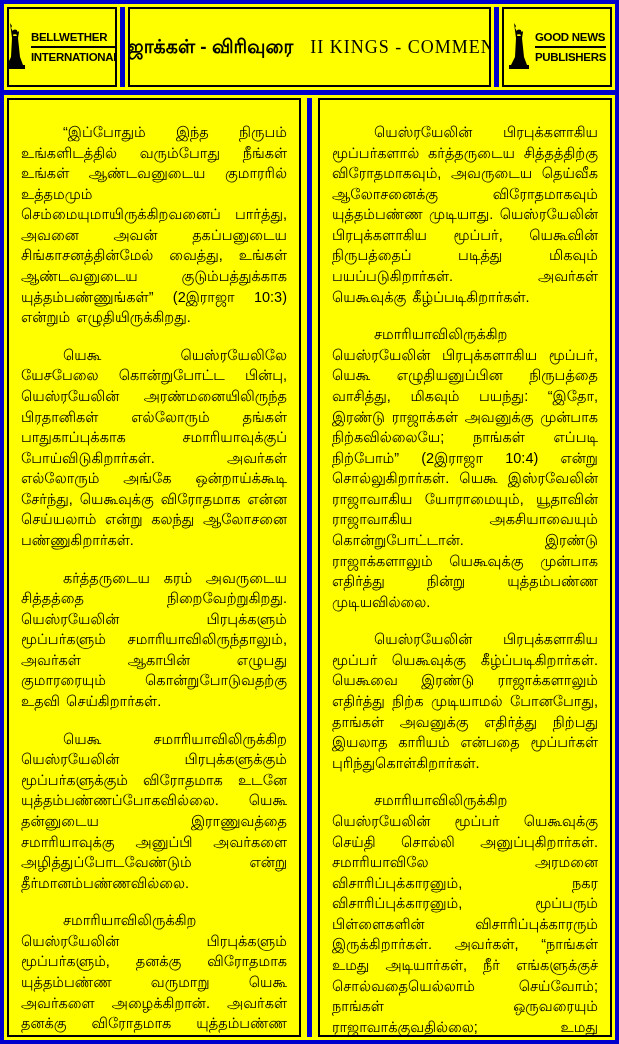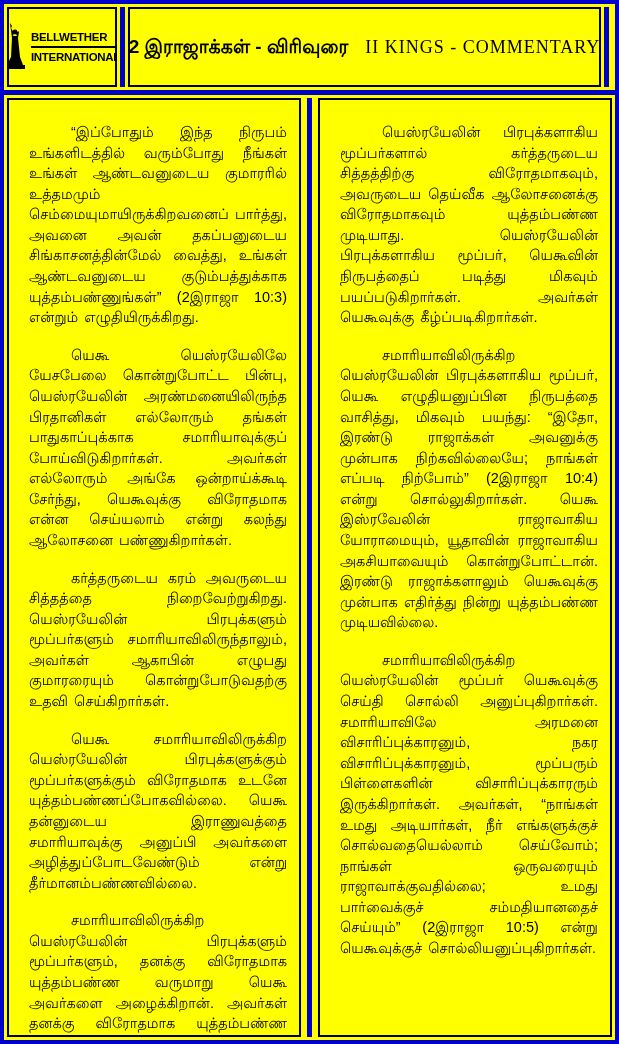--- a/index.html
+++ b/index.html
@@ -94,21 +94,21 @@
   .body-row {
     flex: 1 1 auto;
     min-height: 0;
     display: flex;
     align-items: stretch;
   }
   .column {
     flex: 1 1 0;
     border: 2px solid #000;
     box-sizing: border-box;
-    padding: 22px 12px 8px 20px;
+    padding: 22px 12px 8px 12px;
     overflow: hidden;
     text-align: justify;
     font-size: 14.5px;
     line-height: 1.42;
   }
   .vsep-body {
     width: 5px;
     background: #0000CC;
     margin: 0 6px;
     flex: 0 0 auto;
@@ -145,39 +145,53 @@
 
     <div class="vsep"></div>
 
     <div class="cell title-box">
       <div class="title-tamil">2 இராஜாக்கள்  - விரிவுரை</div>
       <div class="title-english">II KINGS - COMMENTARY</div>
     </div>
 
     <div class="vsep"></div>
 
+    <div class="cell logo-box">
+      <span class="statue-icon">
+        <svg width="22" height="48" viewBox="0 0 22 48" xmlns="http://www.w3.org/2000/svg">
+          <path fill="#000" d="M6,0 L8,3 L7,5 L10,10 L9,13 L13,13 L12,11 L14,8 L15,9 L14,15 L16,34 L19,42 L3,42 L7,34 L8,15 Z"></path>
+          <rect fill="#000" x="1" y="42" width="20" height="4"></rect>
+          <circle fill="#000" cx="11" cy="9" r="2.4"></circle>
+        </svg>
+      </span>
+      <span class="logo-text">
+        <span class="top">GOOD NEWS</span>
+        <span>PUBLISHERS</span>
+      </span>
+    </div>
 
   </div>
 
   <div class="hsep"></div>
 
   <div class="body-row">
 
     <div class="column">
       <p>“இப்போதும் இந்த நிருபம் உங்களிடத்தில் வரும்போது நீங்கள் உங்கள் ஆண்டவனுடைய குமாரரில் உத்தமமும் செம்மையுமாயிருக்கிறவனைப் பார்த்து, அவனை அவன் தகப்பனுடைய சிங்காசனத்தின்மேல் வைத்து, உங்கள் ஆண்டவனுடைய குடும்பத்துக்காக யுத்தம்பண்ணுங்கள்” (2இராஜா 10:3) என்றும் எழுதியிருக்கிறது.</p>
       <p>யெகூ யெஸ்ரயேலிலே யேசபேலை கொன்றுபோட்ட பின்பு, யெஸ்ரயேலின் அரண்மனையிலிருந்த பிரதானிகள் எல்லோரும் தங்கள் பாதுகாப்புக்காக சமாரியாவுக்குப் போய்விடுகிறார்கள். அவர்கள் எல்லோரும் அங்கே ஒன்றாய்க்கூடி சேர்ந்து, யெகூவுக்கு விரோதமாக என்ன செய்யலாம் என்று கலந்து ஆலோசனை பண்ணுகிறார்கள்.</p>
       <p>கர்த்தருடைய கரம் அவருடைய சித்தத்தை நிறைவேற்றுகிறது. யெஸ்ரயேலின் பிரபுக்களும் மூப்பர்களும் சமாரியாவிலிருந்தாலும், அவர்கள் ஆகாபின் எழுபது குமாரரையும் கொன்றுபோடுவதற்கு உதவி செய்கிறார்கள்.</p>
       <p>யெகூ சமாரியாவிலிருக்கிற யெஸ்ரயேலின் பிரபுக்களுக்கும் மூப்பர்களுக்கும் விரோதமாக உடனே யுத்தம்பண்ணப்போகவில்லை. யெகூ தன்னுடைய இராணுவத்தை சமாரியாவுக்கு அனுப்பி அவர்களை அழித்துப்போடவேண்டும் என்று தீர்மானம்பண்ணவில்லை.</p>
       <p>சமாரியாவிலிருக்கிற யெஸ்ரயேலின் பிரபுக்களும் மூப்பர்களும், தனக்கு விரோதமாக யுத்தம்பண்ண வருமாறு யெகூ அவர்களை அழைக்கிறான். அவர்கள் தனக்கு விரோதமாக யுத்தம்பண்ண வரவேண்டும் என்பது யெகூவின் விருப்பமல்ல. பிரபுக்களும் மூப்பர்களும் யெகூவுக்கு பயந்து சமாரியாவுக்கு ஓடிப்போனவர்கள். அவர்கள் யெகூவுக்கு விரோதமாக யுத்தம்பண்ண முடியாத கோழைகள். யெகூ அவர்களுடைய கோழைத்தனத்தை பரியாசம்பண்ணும் வண்ணமாக இந்த நிருபத்தை எழுதி அனுப்புகிறான்.</p>
     </div>
 
     <div class="vsep-body"></div>
 
     <div class="column">
       <p>யெஸ்ரயேலின் பிரபுக்களாகிய மூப்பர்களால் கர்த்தருடைய சித்தத்திற்கு விரோதமாகவும், அவருடைய தெய்வீக ஆலோசனைக்கு விரோதமாகவும் யுத்தம்பண்ண முடியாது. யெஸ்ரயேலின் பிரபுக்களாகிய மூப்பர், யெகூவின் நிருபத்தைப் படித்து மிகவும் பயப்படுகிறார்கள். அவர்கள் யெகூவுக்கு கீழ்ப்படிகிறார்கள்.</p>
       <p>சமாரியாவிலிருக்கிற யெஸ்ரயேலின் பிரபுக்களாகிய மூப்பர், யெகூ எழுதியனுப்பின நிருபத்தை வாசித்து, மிகவும் பயந்து: “இதோ, இரண்டு ராஜாக்கள் அவனுக்கு முன்பாக நிற்கவில்லையே; நாங்கள் எப்படி நிற்போம்” (2இராஜா 10:4) என்று சொல்லுகிறார்கள். யெகூ இஸ்ரவேலின் ராஜாவாகிய யோராமையும், யூதாவின் ராஜாவாகிய அகசியாவையும் கொன்றுபோட்டான். இரண்டு ராஜாக்களாலும் யெகூவுக்கு முன்பாக எதிர்த்து நின்று யுத்தம்பண்ண முடியவில்லை.</p>
+      <p>யெஸ்ரயேலின் பிரபுக்களாகிய மூப்பர் யெகூவுக்கு கீழ்ப்படிகிறார்கள். யெகூவை இரண்டு ராஜாக்களாலும் எதிர்த்து நிற்க முடியாமல் போனபோது, தாங்கள் அவனுக்கு எதிர்த்து நிற்பது இயலாத காரியம் என்பதை மூப்பர்கள் புரிந்துகொள்கிறார்கள்.</p>
       <p>சமாரியாவிலிருக்கிற யெஸ்ரயேலின் மூப்பர் யெகூவுக்கு செய்தி சொல்லி அனுப்புகிறார்கள். சமாரியாவிலே அரமனை விசாரிப்புக்காரனும், நகர விசாரிப்புக்காரனும், மூப்பரும் பிள்ளைகளின் விசாரிப்புக்காரரும் இருக்கிறார்கள். அவர்கள், “நாங்கள் உமது அடியார்கள், நீர் எங்களுக்குச் சொல்வதையெல்லாம் செய்வோம்; நாங்கள் ஒருவரையும் ராஜாவாக்குவதில்லை; உமது பார்வைக்குச் சம்மதியானதைச் செய்யும்” (2இராஜா 10:5) என்று யெகூவுக்குச் சொல்லியனுப்புகிறார்கள்.</p>
 
     </div>
 
   </div>
 
 </div>
 
 </body></html>

